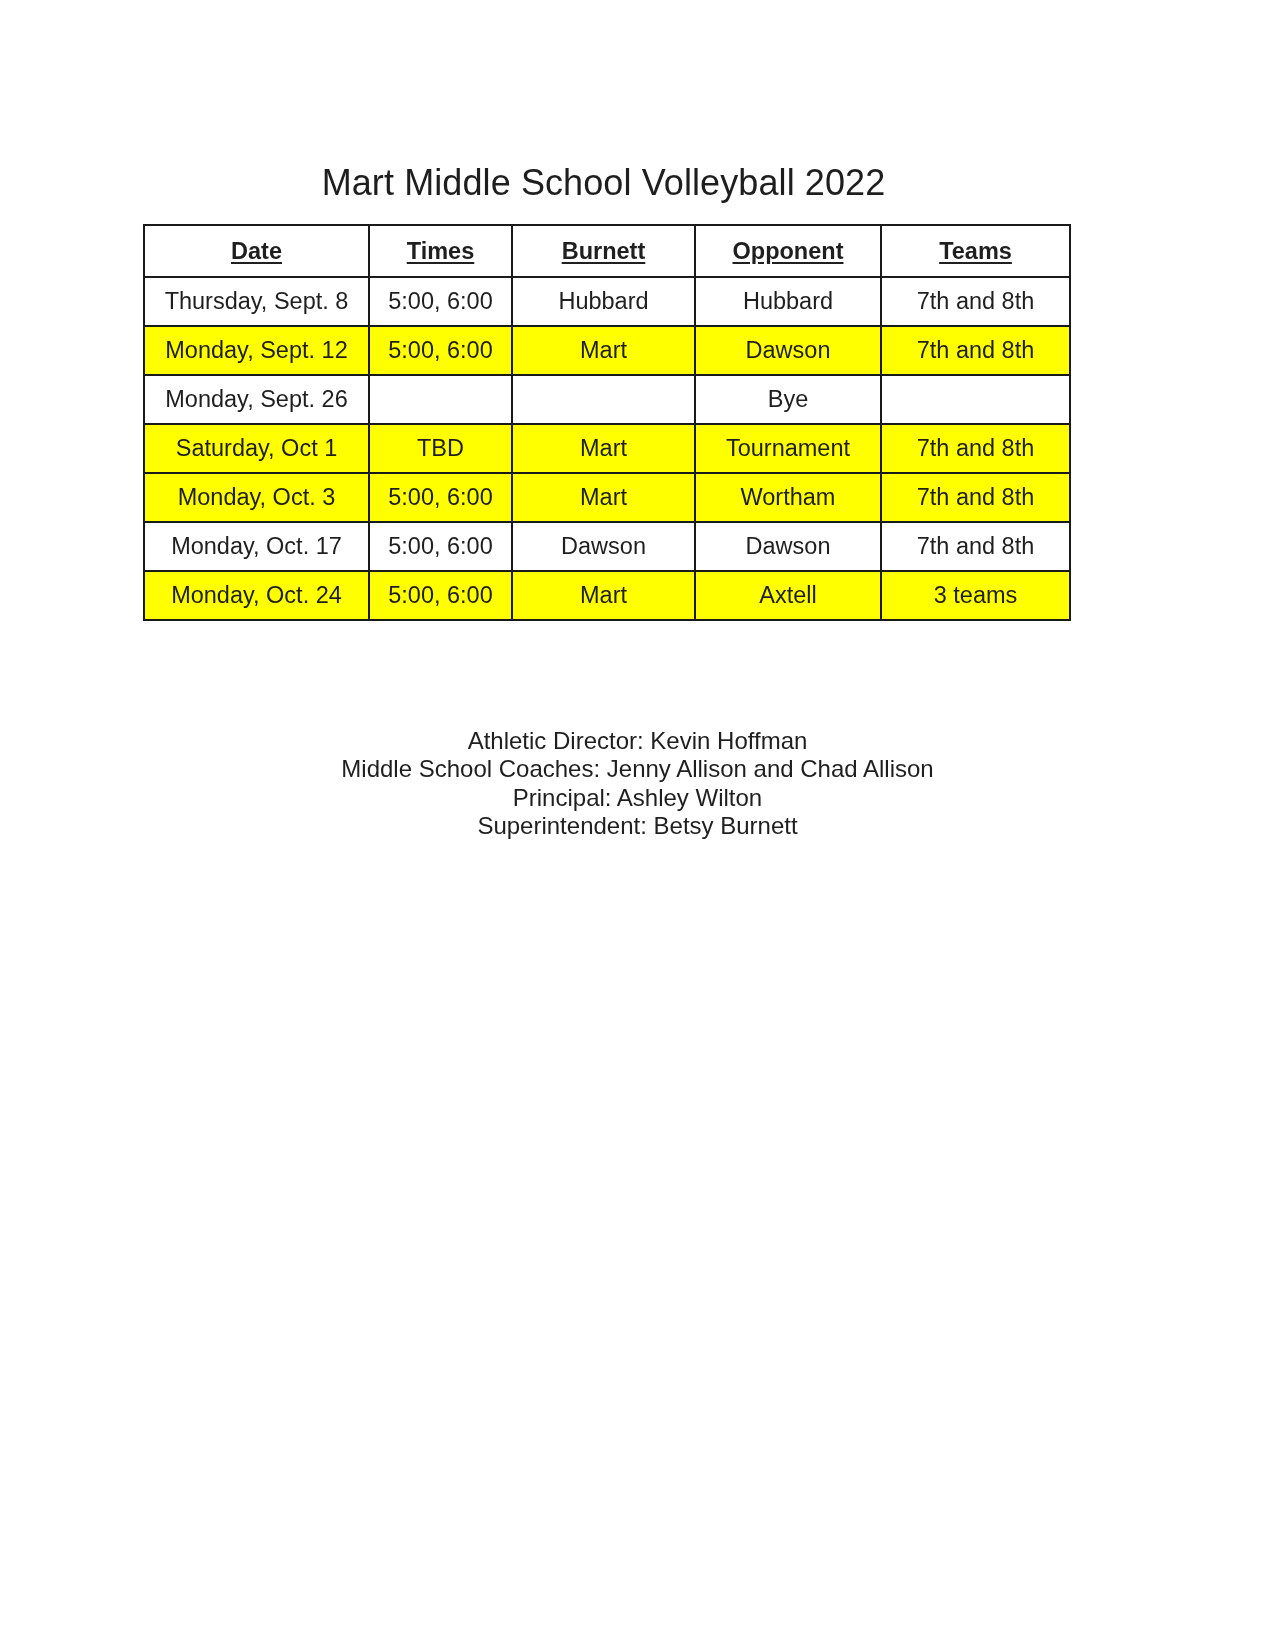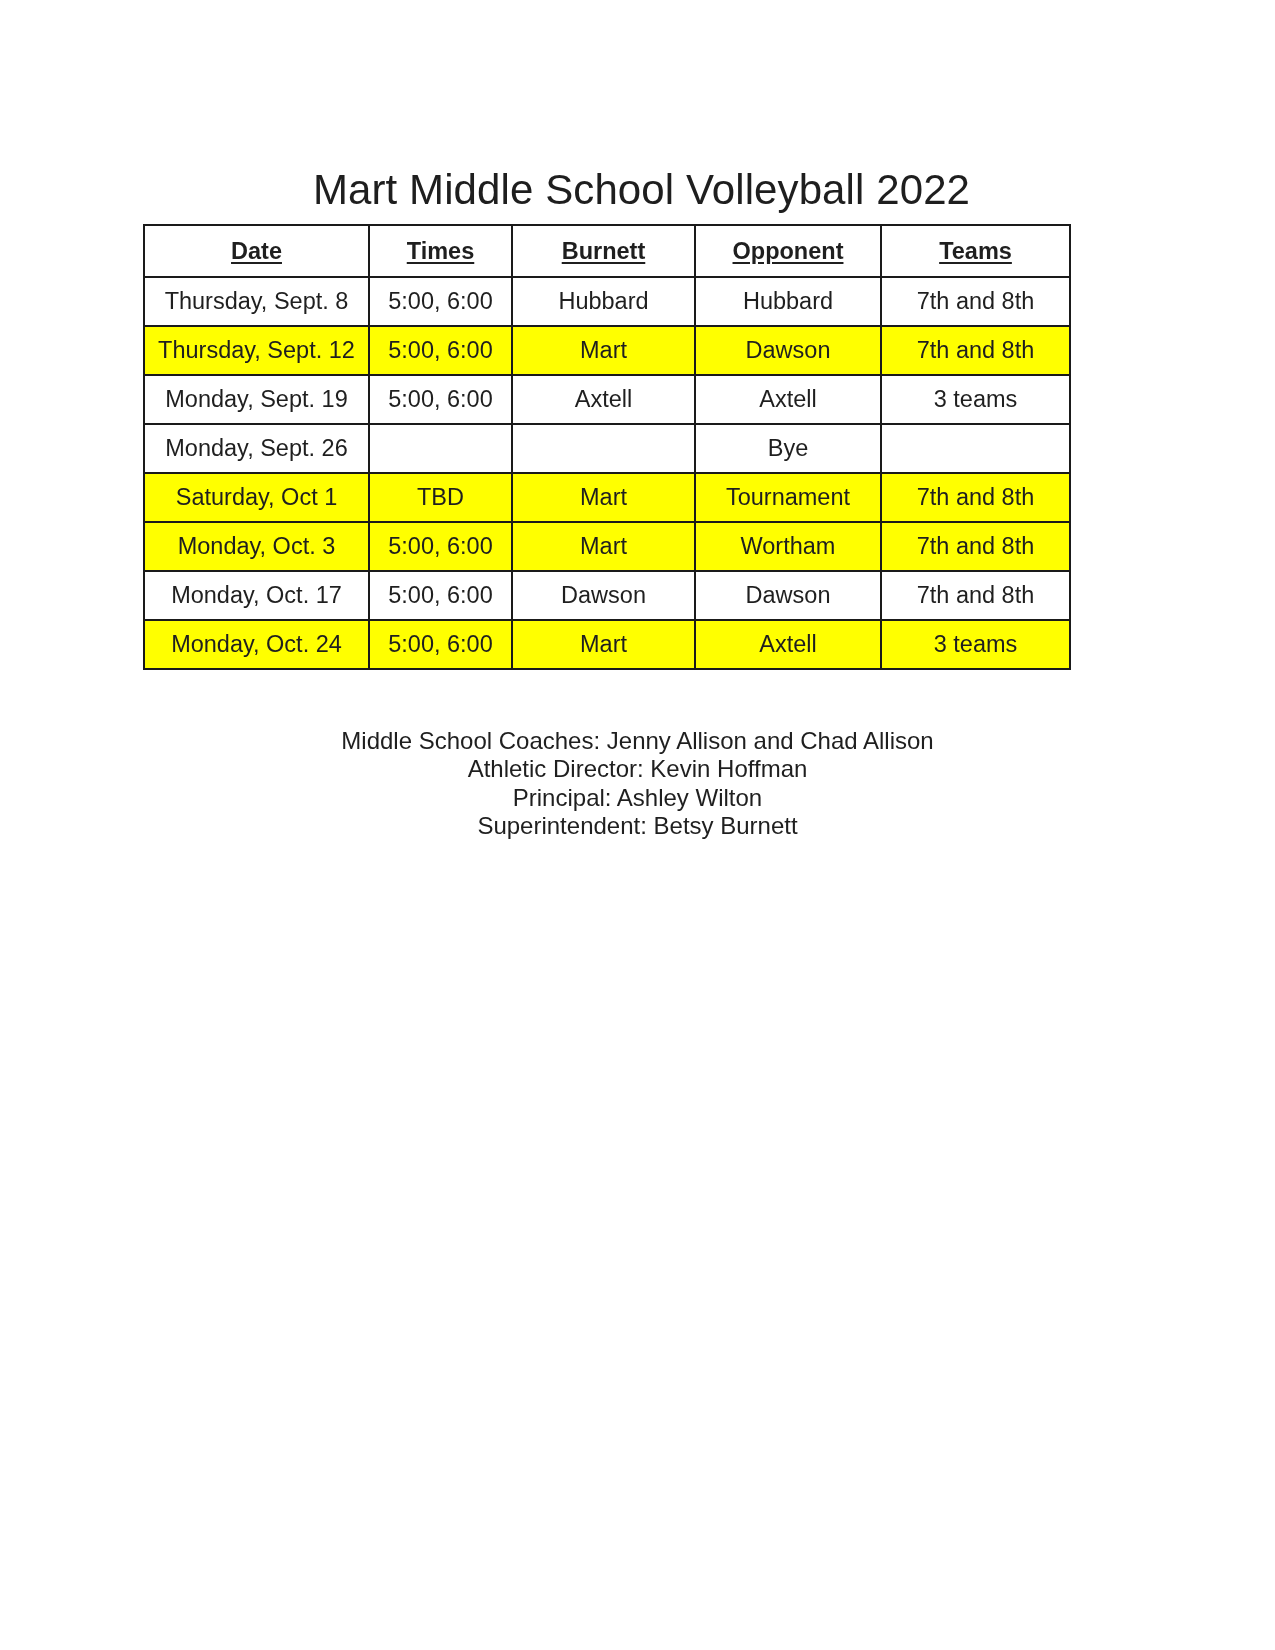--- a/index.html
+++ b/index.html
@@ -23,26 +23,25 @@
     background: #ffffff;
   }
 
   
   .doc-title {
     position: absolute;
     left: 0;
     top: 138px;
     width: 1207px;
     text-align: center;
-    font-size: 42px;
+    font-size: 36px;
     font-weight: 400;
     letter-spacing: 0.1px;
     color: #1e1e1e;
     line-height: 1.15;
-    padding-left: 38px;
   }
 
   
   .schedule-wrap {
     position: absolute;
     left: 143px;
     top: 224px;
     width: 926px;
   }
   table.schedule {
@@ -138,32 +137,25 @@
       </thead>
       <tbody id="schedule-body">
           <tr>
             <td>Thursday, Sept. 8</td>
             <td>5:00, 6:00</td>
             <td>Hubbard</td>
             <td>Hubbard</td>
             <td>7th and 8th</td>
           </tr>
           <tr class="row-highlight">
-            <td>Thursday, Sept. 12</td>
+            <td>Monday, Sept. 12</td>
             <td>5:00, 6:00</td>
             <td>Mart</td>
             <td>Dawson</td>
             <td>7th and 8th</td>
-          </tr>
-          <tr>
-            <td>Monday, Sept. 19</td>
-            <td>5:00, 6:00</td>
-            <td>Axtell</td>
-            <td>Axtell</td>
-            <td>3 teams</td>
           </tr>
           <tr>
             <td>Monday, Sept. 26</td>
             <td></td>
             <td></td>
             <td>Bye</td>
             <td></td>
           </tr>
           <tr class="row-highlight">
             <td>Saturday, Oct 1</td>
@@ -191,19 +183,19 @@
             <td>5:00, 6:00</td>
             <td>Mart</td>
             <td>Axtell</td>
             <td>3 teams</td>
           </tr>
         </tbody>
     </table>
   </div>
 
   <div class="staff-block">
+    <span class="staff-line">Athletic Director: Kevin Hoffman</span>
     <span class="staff-line">Middle School Coaches: Jenny Allison and Chad Allison</span>
-    <span class="staff-line">Athletic Director: Kevin Hoffman</span>
     <span class="staff-line">Principal: Ashley Wilton</span>
     <span class="staff-line">Superintendent: Betsy Burnett</span>
   </div>
 
 </div>
 
 </body></html>

